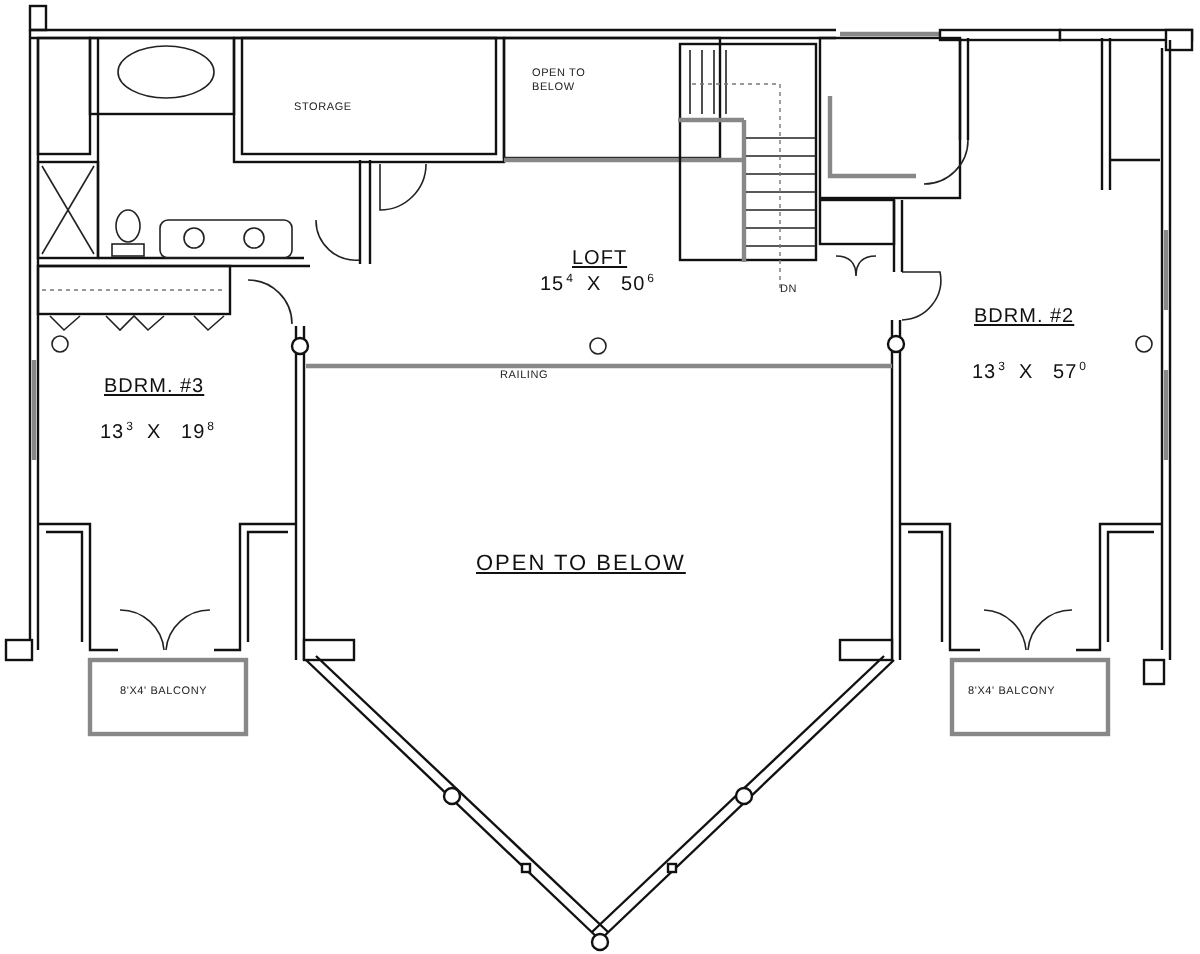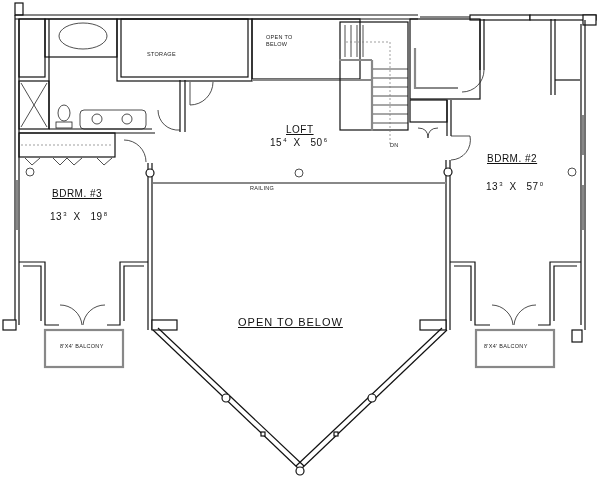--- a/index.html
+++ b/index.html
@@ -187,16 +187,16 @@
   <span>57</span><sup>0</sup>
 </div>
 
 <div class="lbl room" style="left:52px;top:188px;">BDRM. #3</div>
 <div class="lbl dim" style="left:50px;top:211px;">
   <span>13</span><sup>3</sup>
   &nbsp;<span>X</span>&nbsp;&nbsp;
   <span>19</span><sup>8</sup>
 </div>
 
-<div class="lbl big" style="left:238px;top:276px;margin-top:40px;">OPEN TO BELOW</div>
+<div class="lbl big" style="left:238px;top:276px;">OPEN TO BELOW</div>
 
 <div class="lbl small" style="left:60px;top:343px;">8'X4' BALCONY</div>
 <div class="lbl small" style="left:484px;top:343px;">8'X4' BALCONY</div>
 
 </body></html>

